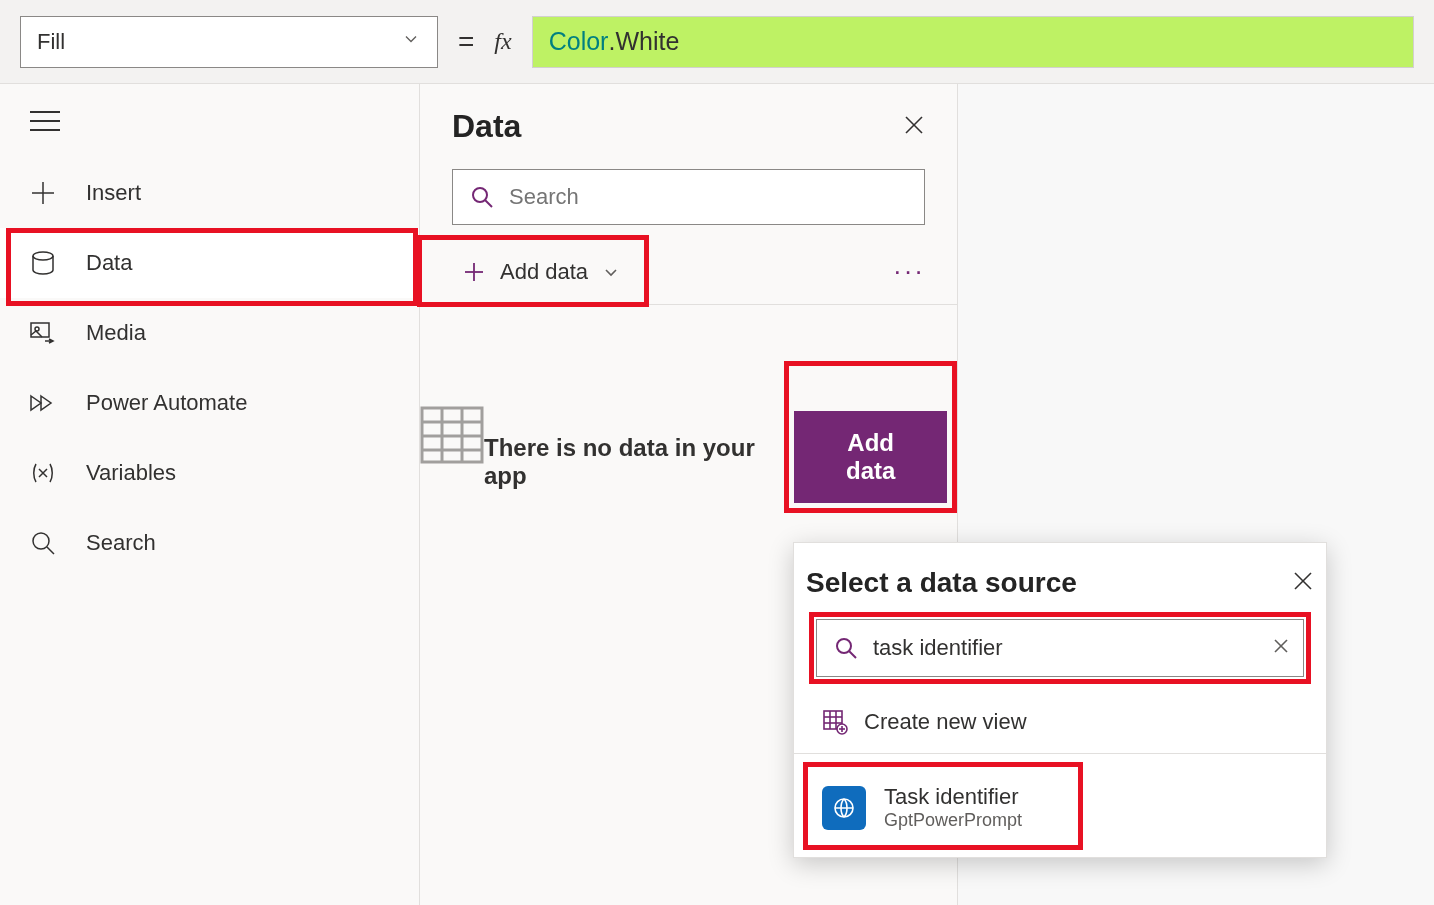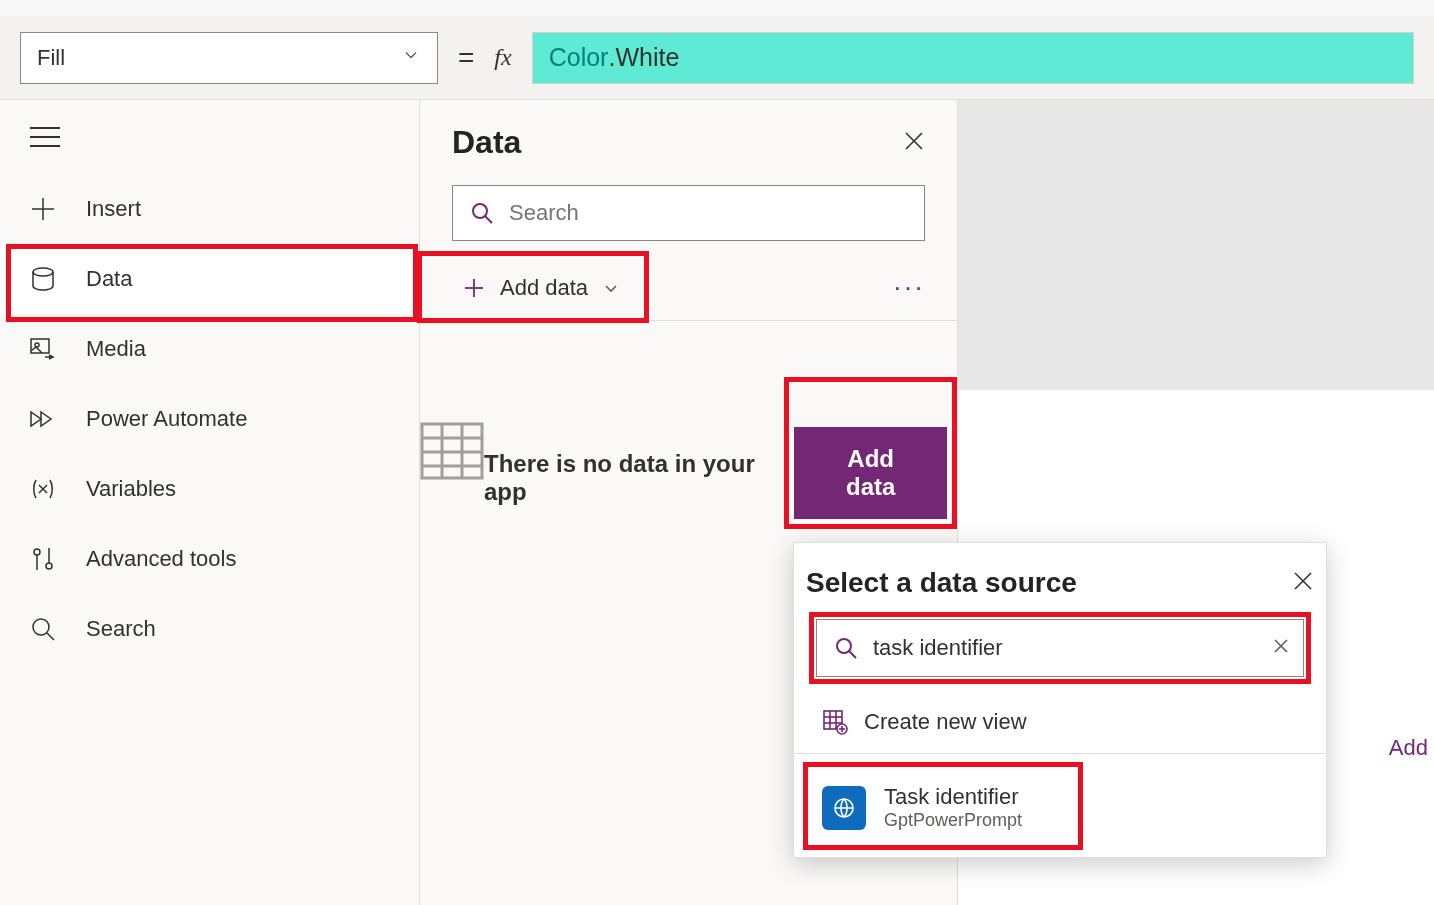--- a/index.html
+++ b/index.html
@@ -1,24 +1,24 @@
 <!DOCTYPE html>
 <html><head>
 <meta charset="utf-8">
 <style>
   * { box-sizing: border-box; margin: 0; padding: 0; font-family: "Segoe UI", Arial, sans-serif; }
   body { width: 1434px; height: 905px; background: #f8f8f8; overflow: hidden; position: relative; }
 
   
-  .formula-bar { display: flex; align-items: center; height: 84px; background: #f3f2f1; border-bottom: 1px solid #e1dfdd; padding: 0 20px; gap: 20px; margin-top: 16px; }
+  .formula-bar { display: flex; align-items: center; height: 84px; background: #f3f2f1; border-bottom: 1px solid #e1dfdd; padding: 0 20px; gap: 20px; }
   .property-select { width: 418px; height: 52px; background: #fff; border: 1.5px solid #8a8886; display: flex; align-items: center; justify-content: space-between; padding: 0 16px; font-size: 22px; color: #323130; }
   .prop-chevron svg { width: 20px; height: 20px; stroke: #605e5c; }
   .eq { font-size: 28px; color: #323130; }
   .fx { font-style: italic; font-size: 24px; color: #323130; font-family: "Times New Roman", serif; }
-  .formula-input { flex: 1; height: 52px; background: #5eead4; border: 1.5px solid #d2d0ce; display: flex; align-items: center; padding: 0 16px; font-family: Consolas, monospace; font-size: 25px; }
+  .formula-input { flex: 1; height: 52px; background: #bef264; border: 1.5px solid #d2d0ce; display: flex; align-items: center; padding: 0 16px; font-family: Consolas, monospace; font-size: 25px; }
   .tok-class { color: #008080; }
   .tok-dot { color: #323130; }
   .tok-member { color: #323130; }
 
   
   .main { display: flex; height: calc(100% - 84px); }
   .sidebar { width: 420px; background: #faf9f8; border-right: 1px solid #e1dfdd; padding-top: 20px; }
   .hamburger { padding: 6px 30px 22px; }
   .hamburger svg { width: 30px; height: 22px; }
   .side-item { display: flex; align-items: center; gap: 28px; padding: 20px 28px; font-size: 22px; color: #323130; cursor: pointer; position: relative; }
@@ -151,31 +151,20 @@
           <svg viewBox="0 0 30 30">
             <path d="M8 6c-3 5-3 13 0 18M22 6c3 5 3 13 0 18"></path>
             <path d="M11 11l8 8M19 11l-8 8"></path>
           </svg>
         </span>
       <span>Variables</span>
     </div>
     <div class="side-item">
       <span class="side-icon">
           <svg viewBox="0 0 30 30">
-            <circle cx="9" cy="8" r="3"></circle>
-            <line x1="9" y1="11" x2="9" y2="26"></line>
-            <circle cx="21" cy="22" r="3"></circle>
-            <line x1="21" y1="4" x2="21" y2="19"></line>
-          </svg>
-        </span>
-      <span>Advanced tools</span>
-    </div>
-    <div class="side-item">
-      <span class="side-icon">
-          <svg viewBox="0 0 30 30">
             <circle cx="13" cy="13" r="8"></circle>
             <line x1="19" y1="19" x2="26" y2="26"></line>
           </svg>
         </span>
       <span>Search</span>
     </div>
   </div>
 
   <div class="data-panel">
     <div class="data-header">
@@ -221,24 +210,20 @@
           </svg>
       </div>
       <div class="empty-text">There is no data in your app</div>
       <div class="rb-addprimary-wrap">
         <button class="add-data-primary">Add data</button>
         <div class="rb-addprimary"></div>
       </div>
     </div>
   </div>
 
-  <div class="canvas">
-    <div class="canvas-inner"></div>
-    <div class="add-link">Add</div>
-  </div>
 </div>
 
 <div class="popup">
   <div class="popup-header">
     <div class="popup-title">Select a data source</div>
     <div class="close-x">
       <svg viewBox="0 0 22 22">
           <line x1="3" y1="3" x2="19" y2="19"></line>
           <line x1="19" y1="3" x2="3" y2="19"></line>
         </svg>

